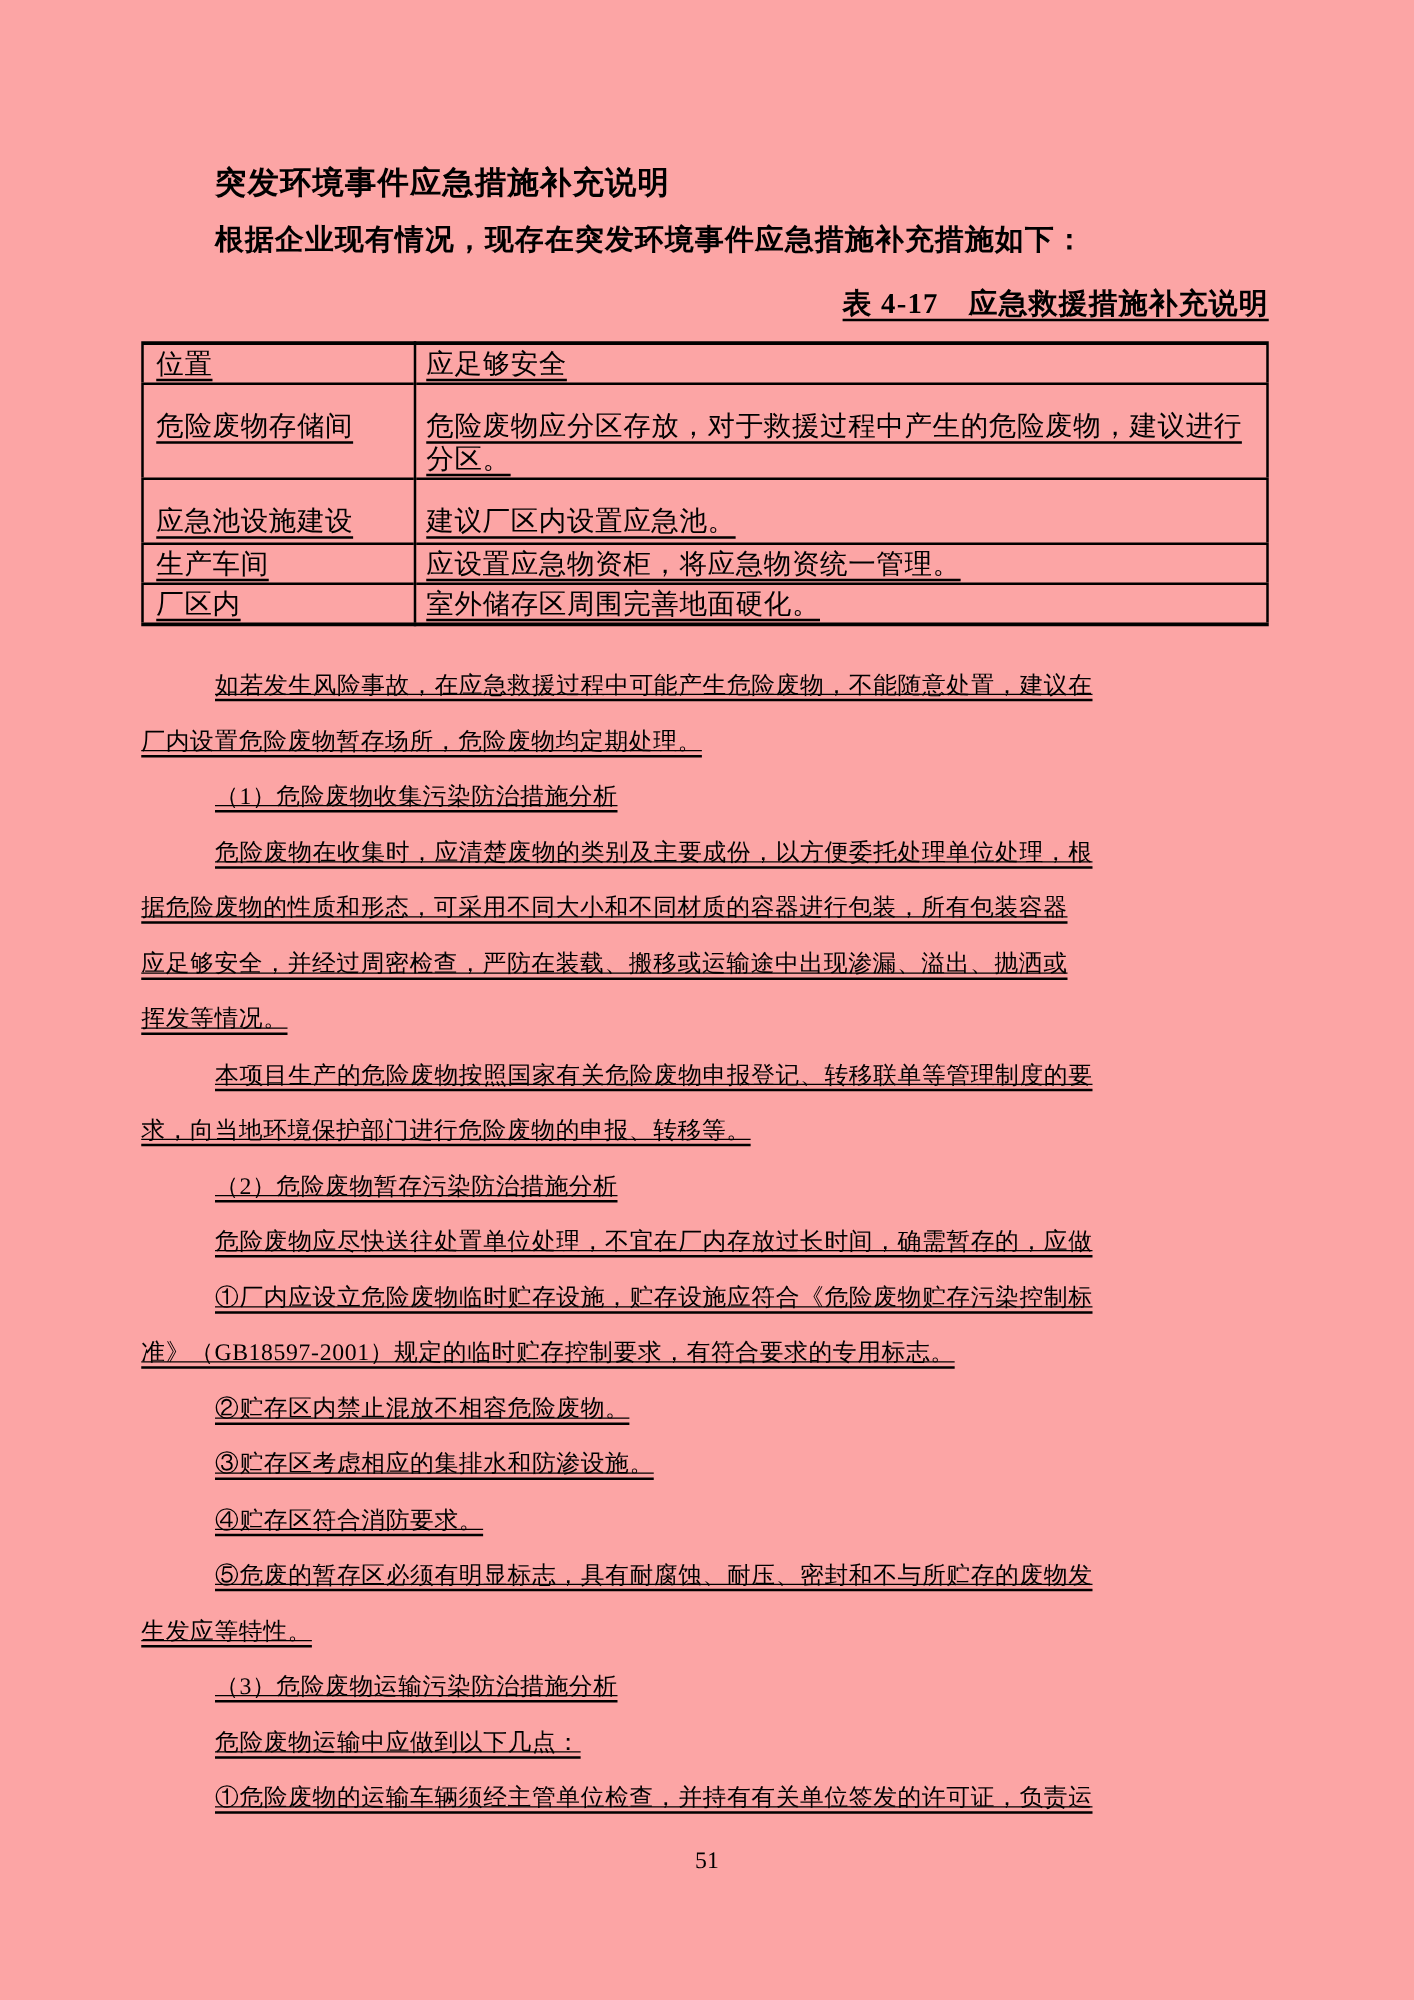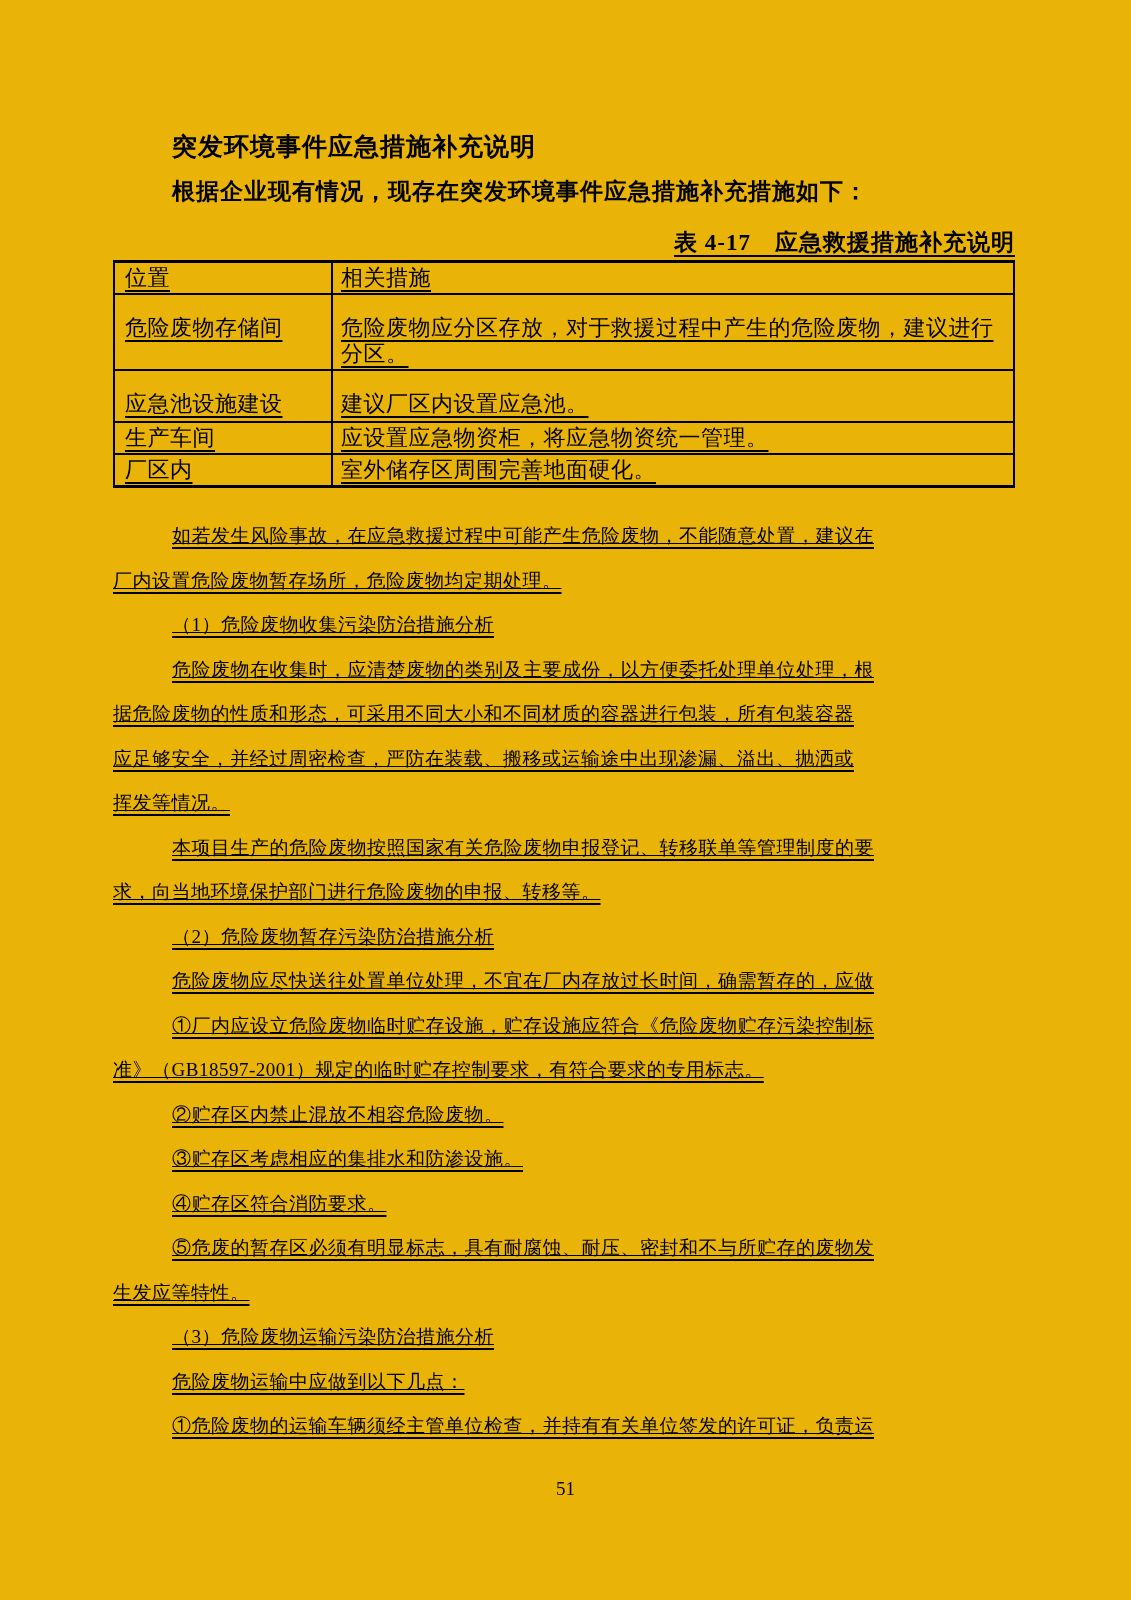--- a/index.html
+++ b/index.html
@@ -1,21 +1,21 @@
 <!DOCTYPE html>
 <html><head>
 <meta charset="utf-8">
 <style>
   * { margin: 0; padding: 0; box-sizing: border-box; }
   html, body { background: #e8e8e8; }
   .page {
     position: relative;
     width: 1131px;
     height: 1600px;
-    background: #eab308;
+    background: #fca5a5;
     margin: 0 auto;
     font-family: "Liberation Serif", "DejaVu Serif", serif;
     color: #000000;
     overflow: hidden;
   }
   .content {
     position: absolute;
     left: 113px;
     top: 0;
     width: 902px;
@@ -38,21 +38,21 @@
   }
   .table-title {
     margin-top: 21px;
     text-align: right;
     font-size: 23px;
     line-height: 28px;
     font-weight: bold;
     letter-spacing: 1px;
   }
   table.supp-table {
-    margin-top: 3px;
+    margin-top: 16px;
     width: 100%;
     border-collapse: collapse;
     border-left: 2px solid #000;
     border-right: 2px solid #000;
     border-top: 3px solid #000;
     border-bottom: 3px solid #000;
     table-layout: fixed;
   }
   table.supp-table td {
     border-top: 2px solid #000;
@@ -108,21 +108,21 @@
     <div class="table-title"><span class="u">表 4-17　应急救援措施补充说明</span></div>
 
     <table class="supp-table">
       <colgroup>
         <col class="col-loc-w">
         <col>
       </colgroup>
       <tbody>
         <tr class="row-h31">
           <td><span class="u">位置</span></td>
-          <td class="col-measure"><span class="u">相关措施</span></td>
+          <td class="col-measure"><span class="u">应足够安全</span></td>
         </tr>
         <tr class="row-h56 valign-top">
           <td><span class="u">危险废物存储间</span></td>
           <td class="col-measure"><span class="u">危险废物应分区存放，对于救援过程中产生的危险废物，建议进行分区。</span></td>
         </tr>
         <tr class="row-h52 valign-top">
           <td><span class="u">应急池设施建设</span></td>
           <td class="col-measure"><span class="u">建议厂区内设置应急池。</span></td>
         </tr>
         <tr class="row-h28">

